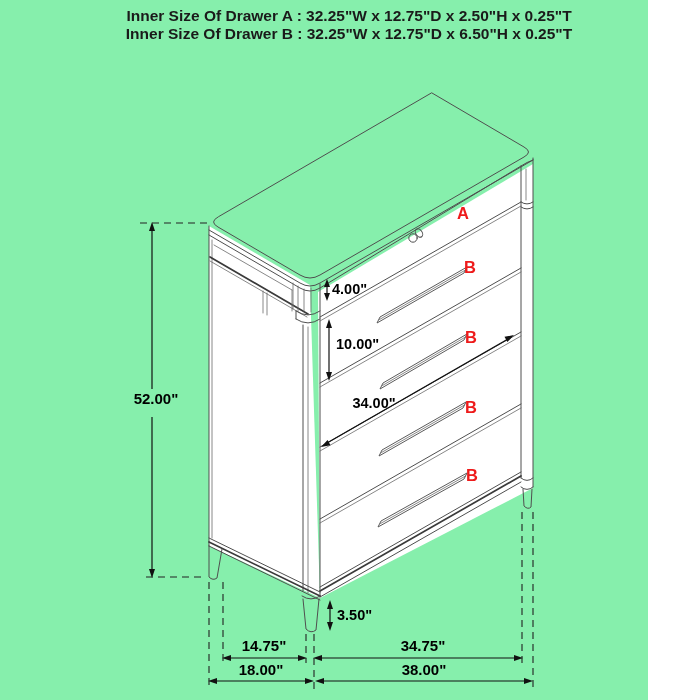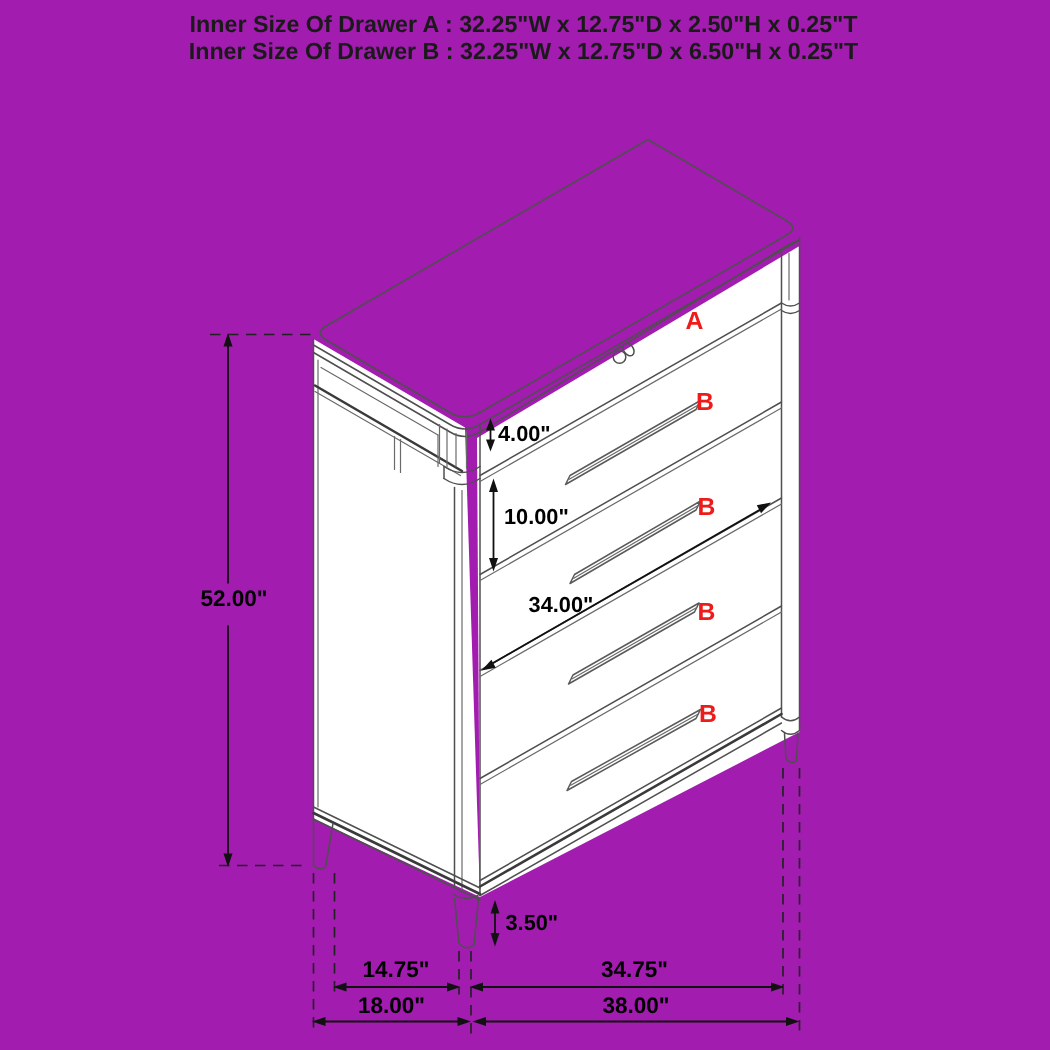--- a/index.html
+++ b/index.html
@@ -1,16 +1,16 @@
 <!DOCTYPE html>
 <html><head>
 <meta charset="utf-8">
 <style>
   html,body{margin:0;padding:0;background:#fff;}
-  .page{width:700px;height:700px;background:#a21caf;position:relative;overflow:hidden;
+  .page{width:648px;height:700px;background:#86efac;position:relative;overflow:hidden;
         font-family:"Liberation Sans",sans-serif;}
   svg{display:block;}
   .hdr{font-family:"Liberation Sans",sans-serif;font-size:15.5px;font-weight:bold;fill:#1a1a1a;}
   .dim{font-family:"Liberation Sans",sans-serif;font-size:15px;font-weight:bold;fill:#000;}
   .dimsm{font-family:"Liberation Sans",sans-serif;font-size:14.5px;font-weight:bold;fill:#000;}
   .redlab{font-family:"Liberation Sans",sans-serif;font-size:16.5px;font-weight:bold;fill:#ee1b1b;}
   .ln{stroke:#4f4f4f;fill:none;stroke-width:1;stroke-linecap:round;stroke-linejoin:round;}
   .lnthick{stroke:#3a3a3a;fill:none;stroke-width:1.7;stroke-linecap:round;}
   .lnthin{stroke:#6a6a6a;fill:none;stroke-width:0.8;stroke-linecap:round;}
   .face{fill:#ffffff;stroke:none;}

